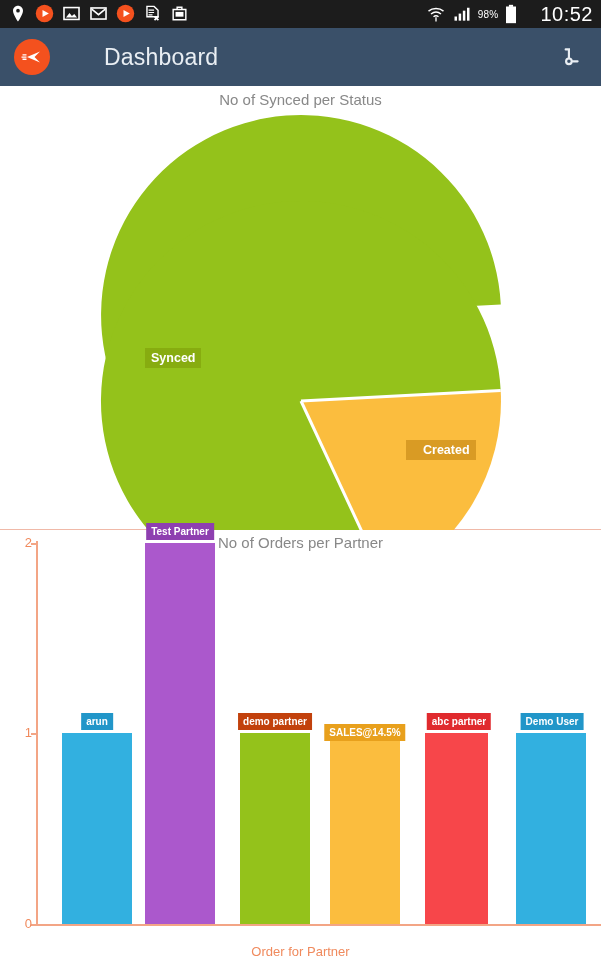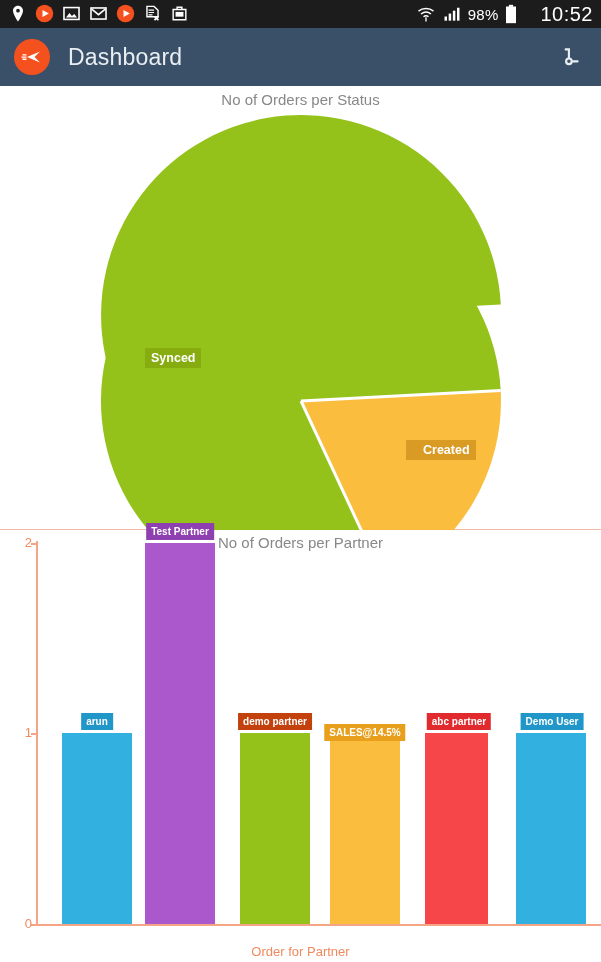--- a/index.html
+++ b/index.html
@@ -14,31 +14,32 @@
   .statusbar {
     position: absolute; top: 0; left: 0;
     width: 601px; height: 28px;
     background: #1c1c1c;
     display: flex; align-items: center;
     padding: 0 8px;
   }
   .sb-left { display: flex; align-items: center; gap: 7px; flex: 1; }
   .sb-right { display: flex; align-items: center; gap: 6px; }
   .sb-icon { width: 20px; height: 20px; position: relative; display: block; }
-  .sb-text { color: #ffffff; font-size: 15px; font-weight: 400; letter-spacing: .2px;}
+  .sb-text { color: #ffffff; font-size: 10px; font-weight: 400; letter-spacing: .2px;}
   .sb-clock { color: #ffffff; font-size: 20px; font-weight: 400; letter-spacing: .5px; margin-left: 10px;}
 
   
   .appbar {
     position: absolute; top: 28px; left: 0;
     width: 601px; height: 58px;
     background: #3a5069;
     display: flex; align-items: center;
     padding: 0 14px;
     border-top: 1px solid #4a6party;
+    gap: 36px;
   }
   .appbar-logo {
     width: 36px; height: 36px; border-radius: 50%;
     background: #f4511e;
     display: flex; align-items: center; justify-content: center;
     flex: 0 0 auto;
   }
   .appbar-title {
     color: #e9eef3; font-size: 23px; font-weight: 400;
     margin-left: 18px; letter-spacing: .2px;
@@ -213,21 +214,21 @@
   <div class="appbar-action">
     <svg width="26" height="26" viewBox="0 0 24 24">
       <path fill="none" stroke="#e9eef3" stroke-width="2" stroke-linecap="round" d="M8 5h3v8"></path>
       <circle cx="11" cy="16" r="2.6" fill="none" stroke="#e9eef3" stroke-width="2"></circle>
       <path fill="none" stroke="#e9eef3" stroke-width="2" stroke-linecap="round" d="M14.6 16H19"></path>
     </svg>
   </div>
 </div>
 
 <div class="pie-section">
-  <div class="chart-title">No of Orders per Status</div>
+  <div class="chart-title">No of Synced per Status</div>
   <div class="pie-wrap">
     <svg width="601" height="444" viewBox="0 0 601 444">
 
       <path fill="#94c21b" d="M301,229 L385.6,410.3 A200,200 0 1 1 500.8,218.5 Z" transform="translate(0,0)"></path>
 
       <g>
         <path fill="#94c21b" d="M301,315 L385.5,496.2 A200,200 0 1 1 500.7,304.5 Z"></path>
         <path fill="#fbbd3e" d="M301,315 L500.7,304.5 A200,200 0 0 1 385.5,496.2 Z"></path>
         <path fill="none" stroke="#ffffff" stroke-width="3" d="M301,315 L500.7,304.5 M301,315 L385.5,496.2"></path>
       </g>

